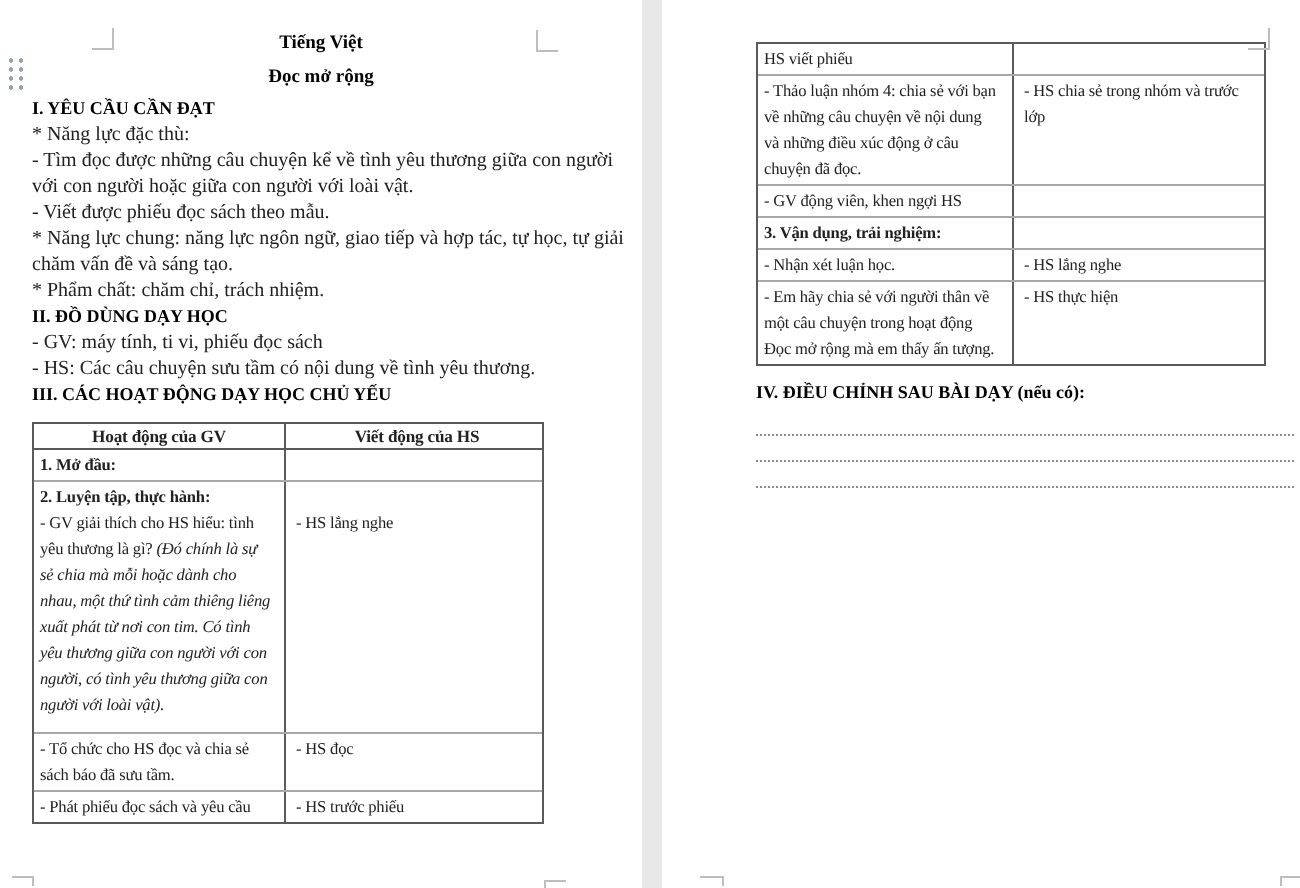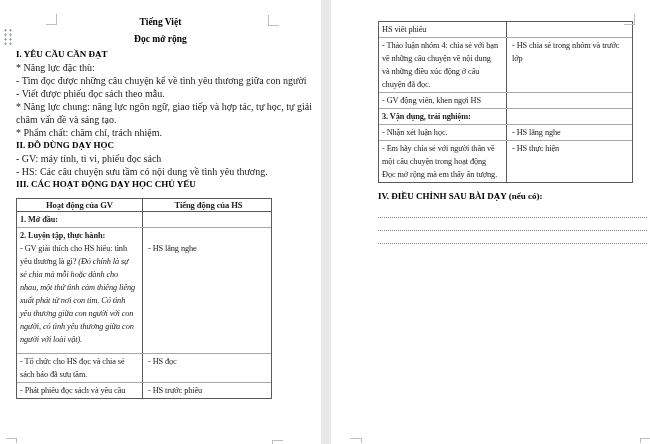--- a/index.html
+++ b/index.html
@@ -57,36 +57,37 @@
 <div class="canvas">
 
   <div class="page page1">
     <div class="content1">
       <div class="doc-title">Tiếng Việt</div>
       <div class="doc-title">Đọc mở rộng</div>
       <div class="heading">I. YÊU CẦU CẦN ĐẠT</div>
       <div class="body-lines">
           <div class="line">* Năng lực đặc thù:</div>
           <div class="line">- Tìm đọc được những câu chuyện kể về tình yêu thương giữa con người</div>
+          <div class="line">với con người hoặc giữa con người với loài vật.</div>
           <div class="line">- Viết được phiếu đọc sách theo mẫu.</div>
           <div class="line">* Năng lực chung: năng lực ngôn ngữ, giao tiếp và hợp tác, tự học, tự giải</div>
           <div class="line">chăm vấn đề và sáng tạo.</div>
           <div class="line">* Phẩm chất: chăm chỉ, trách nhiệm.</div>
         </div>
       <div class="heading">II. ĐỒ DÙNG DẠY HỌC</div>
       <div class="body-lines">
           <div class="line">- GV: máy tính, ti vi, phiếu đọc sách</div>
           <div class="line">- HS: Các câu chuyện sưu tầm có nội dung về tình yêu thương.</div>
         </div>
       <div class="heading">III. CÁC HOẠT ĐỘNG DẠY HỌC CHỦ YẾU</div>
 
       <div class="dtable">
         <div class="trow thead">
           <div class="cell cell-gv">Hoạt động của GV</div>
-          <div class="cell cell-hs">Tiếng động của HS</div>
+          <div class="cell cell-hs">Viết động của HS</div>
         </div>
         <div class="rows" id="p1rows">
             <div class="trow">
               <div class="cell cell-gv">
                 <div class="line b">1. Mở đầu:</div>
               </div>
               <div class="cell cell-hs"></div>
             </div>
             <div class="trow">
               <div class="cell cell-gv">

